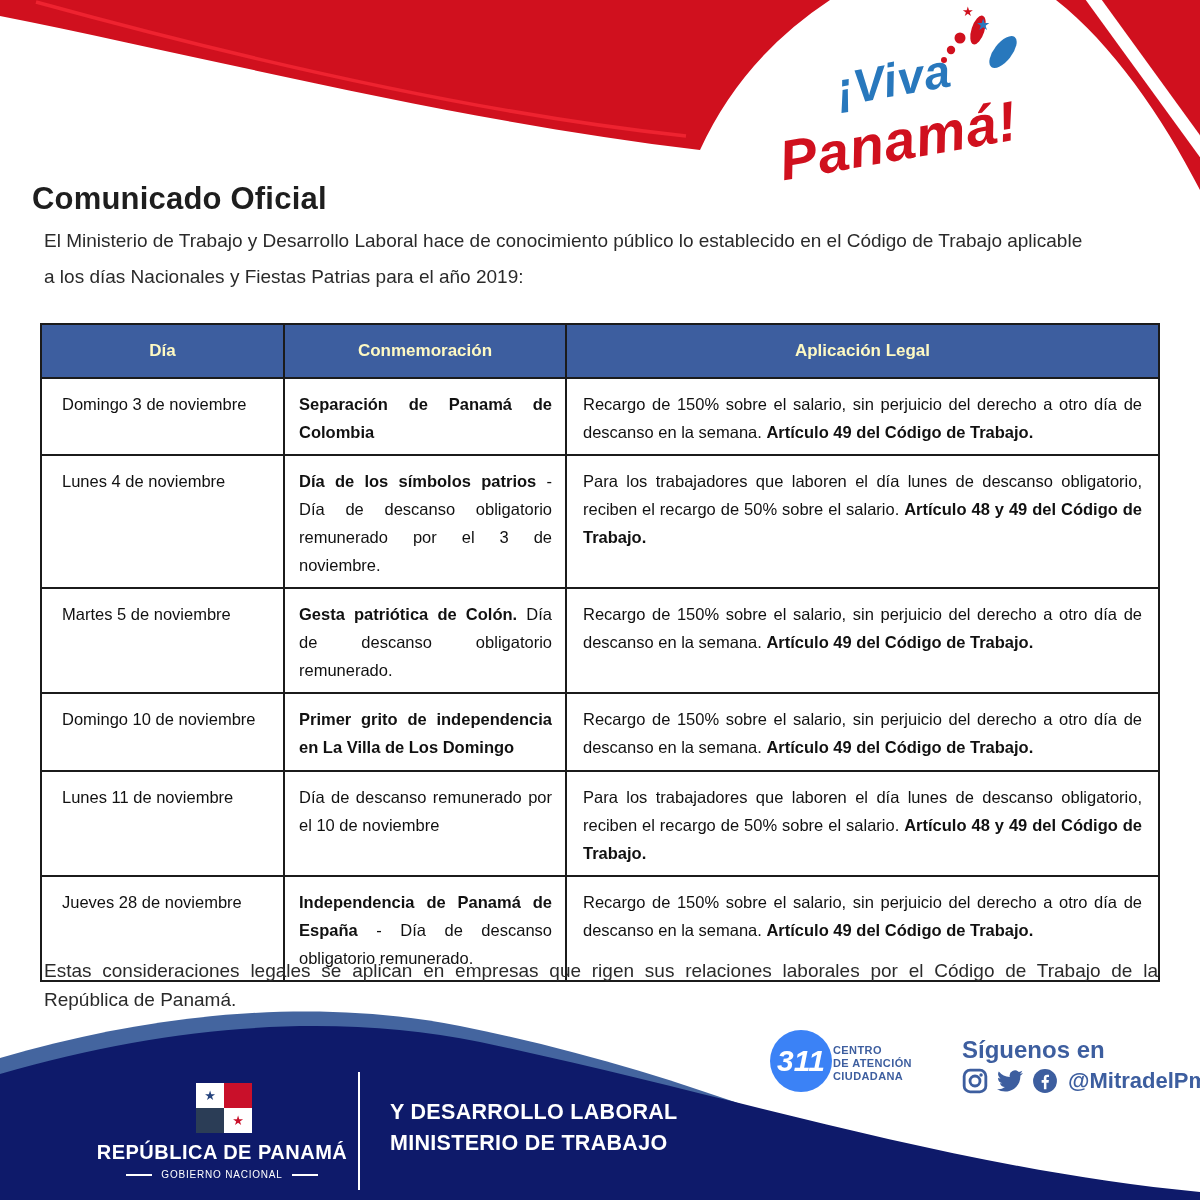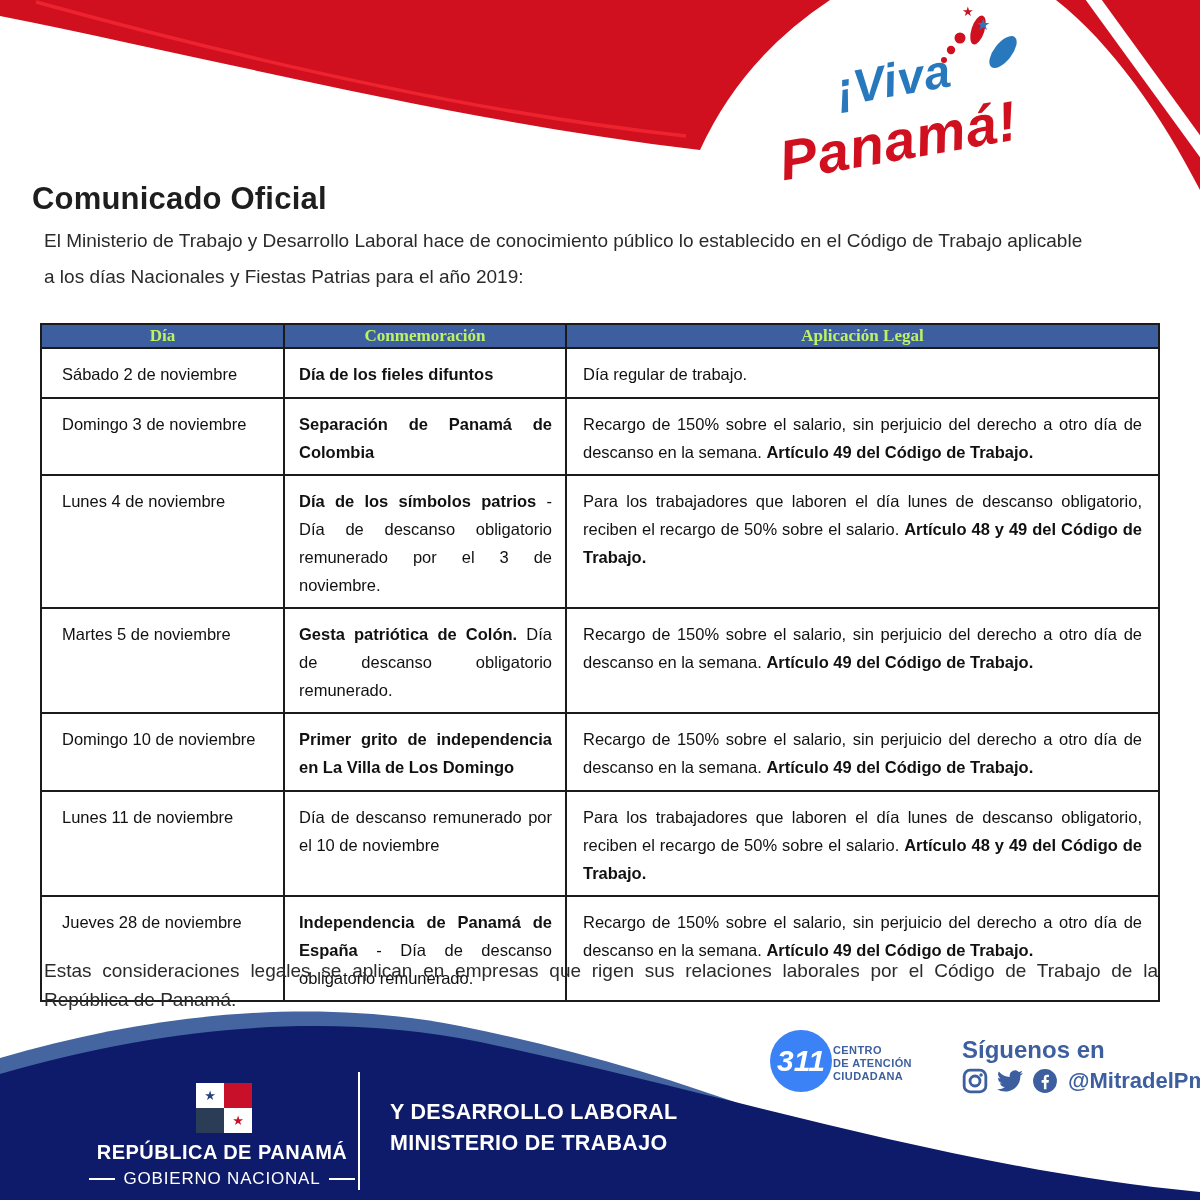--- a/index.html
+++ b/index.html
@@ -12,21 +12,21 @@
   #logo-viva{left:836px;top:52px;font-size:47px;color:#2878bd;}
   #logo-panama{left:778px;top:108px;font-size:56px;color:#d0101e;}
 
   
   #title{position:absolute;left:32px;top:181px;font-size:31px;font-weight:600;color:#1e1e1e;letter-spacing:0.2px;}
   #intro{position:absolute;left:44px;top:230px;width:1114px;font-size:19px;color:#2a2a2a;}
   #intro div{margin-bottom:14px;}
 
   #holiday-table{position:absolute;left:40px;top:323px;width:1118px;border-collapse:collapse;table-layout:fixed;}
   #holiday-table th, #holiday-table td{border:2px solid #1b1b1b;}
-  #holiday-table th{background:#3d5e9f;color:#bef264;font-size:17px;font-weight:bold;text-align:center;padding:1px 6px;font-family:Liberation Serif, serif;}
+  #holiday-table th{background:#3d5e9f;color:#fef9c3;font-size:17px;font-weight:bold;text-align:center;padding:16px 6px;}
   #holiday-table td{vertical-align:top;font-size:16.5px;color:#111;line-height:1.7;}
   td.c-day{padding:11px 8px 8px 20px;}
   td.c-conm{padding:11px 13px 8px 14px;text-align:justify;font-weight:normal;}
   td.c-conm b{font-weight:bold;}
   td.c-legal{padding:11px 16px 8px 16px;text-align:justify;}
   td.c-legal b{font-weight:bold;}
 
   #note{position:absolute;left:44px;top:956px;width:1114px;font-size:19px;color:#2a2a2a;line-height:1.55;}
   #note .j{text-align:justify;text-align-last:justify;}
 
@@ -34,21 +34,21 @@
   #footer{position:absolute;left:0;top:1000px;width:1200px;height:200px;}
   #footer svg.wave{position:absolute;left:0;top:0;}
   .f-item{position:absolute;color:#fff;}
   #flag{left:196px;top:83px;width:56px;height:50px;display:grid;grid-template-columns:1fr 1fr;grid-template-rows:1fr 1fr;}
   #flag .q{display:flex;align-items:center;justify-content:center;font-size:13px;line-height:1;}
   #flag .q1{background:#ffffff;color:#24427c;}
   #flag .q2{background:#c9102a;}
   #flag .q3{background:#2b3d56;}
   #flag .q4{background:#ffffff;color:#c9102a;}
   #republic{left:82px;top:141px;width:280px;text-align:center;font-size:20px;font-weight:bold;letter-spacing:0.5px;}
-  #government{left:82px;top:169px;width:280px;display:flex;align-items:center;justify-content:center;gap:9px;font-size:17px;letter-spacing:0.8px;}
+  #government{left:82px;top:169px;width:280px;display:flex;align-items:center;justify-content:center;gap:9px;font-size:10px;letter-spacing:0.8px;}
   #government .dash{display:inline-block;width:26px;height:2px;background:#fff;}
   #divider{left:358px;top:72px;width:2px;height:118px;background:#ffffff;}
   #ministry{left:390px;top:97px;font-size:21.5px;font-weight:bold;line-height:1.42;letter-spacing:0.3px;}
   #c311{left:770px;top:30px;width:62px;height:62px;border-radius:50%;background:#3b82f6;color:#fff;display:flex;align-items:center;justify-content:center;font-size:30px;font-weight:bold;font-style:italic;text-align:center;}
   #c311-text{left:833px;top:44px;color:#3d5e9f;font-size:11px;font-weight:bold;line-height:1.2;letter-spacing:0.4px;}
   #follow{left:962px;top:36px;color:#3d5e9f;font-size:24px;font-weight:bold;}
   #social{left:962px;top:68px;display:flex;align-items:center;gap:8px;}
   #handle{color:#3d5e9f;font-size:22px;font-weight:bold;margin-left:2px;}
 </style>
 </head>
@@ -93,25 +93,20 @@
         <col style="width:593px">
       </colgroup>
     <thead>
       <tr>
         <th>Día</th>
         <th>Conmemoración</th>
         <th>Aplicación Legal</th>
       </tr>
     </thead>
     <tbody>
-      <tr style="height:50px;">
-        <td class="c-day">Sábado 2 de noviembre</td>
-        <td class="c-conm"><b>Día de los fieles difuntos</b><span></span></td>
-        <td class="c-legal"><span>Día regular de trabajo.</span><b></b></td>
-      </tr>
       <tr style="height:64px;">
         <td class="c-day">Domingo 3 de noviembre</td>
         <td class="c-conm"><b>Separación de Panamá de Colombia</b><span></span></td>
         <td class="c-legal"><span>Recargo de 150% sobre el salario, sin perjuicio del derecho a otro día de descanso en la semana. </span><b>Artículo 49 del Código de Trabajo.</b></td>
       </tr>
       <tr style="height:113px;">
         <td class="c-day">Lunes 4 de noviembre</td>
         <td class="c-conm"><b>Día de los símbolos patrios</b><span> - Día de descanso obligatorio remunerado por el 3 de noviembre.</span></td>
         <td class="c-legal"><span>Para los trabajadores que laboren el día lunes de descanso obligatorio, reciben el recargo de 50% sobre el salario. </span><b>Artículo 48 y 49 del Código de Trabajo.</b></td>
       </tr>

